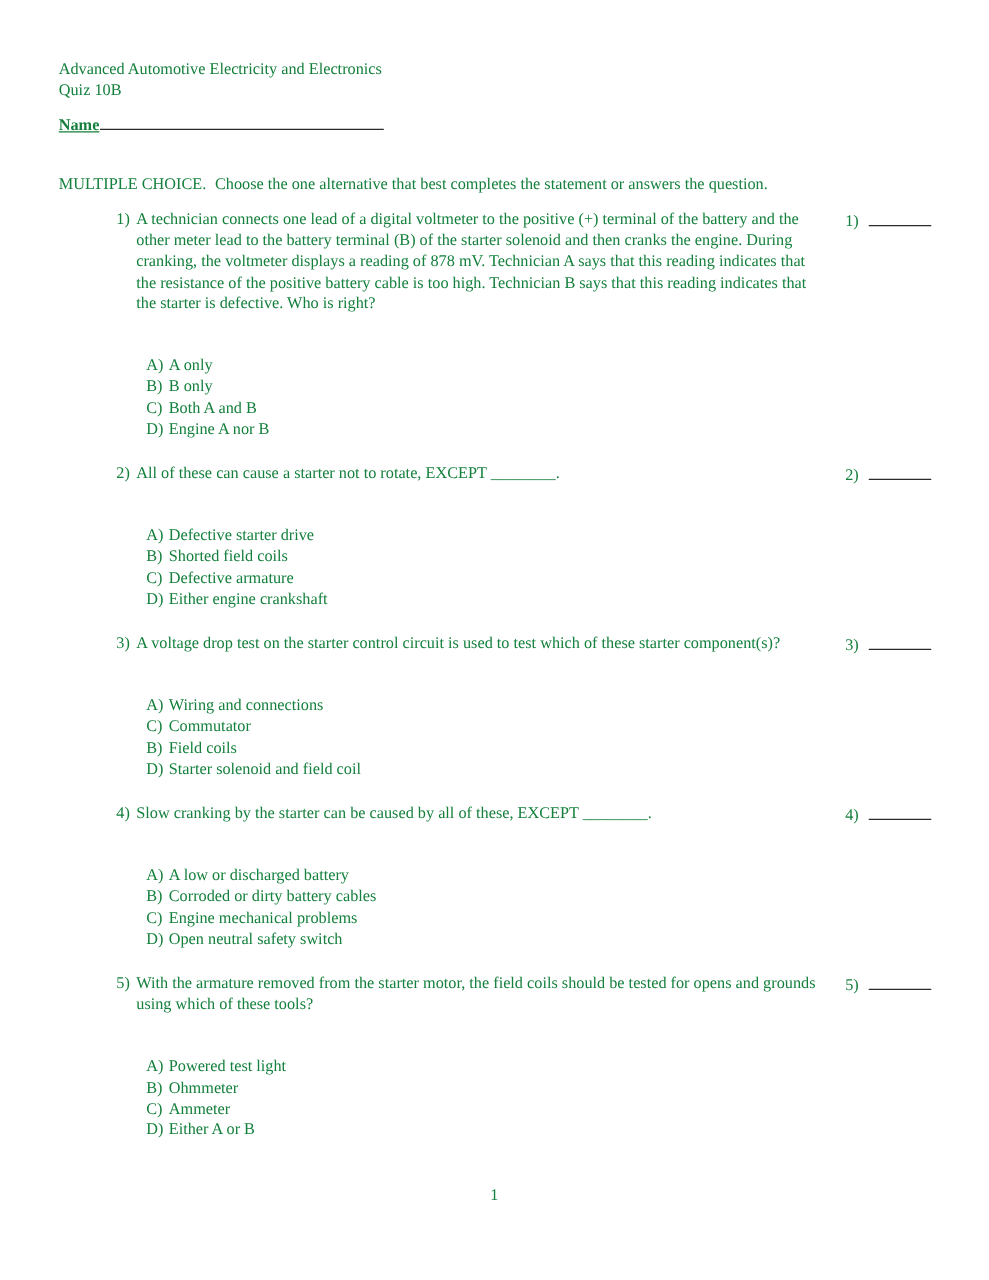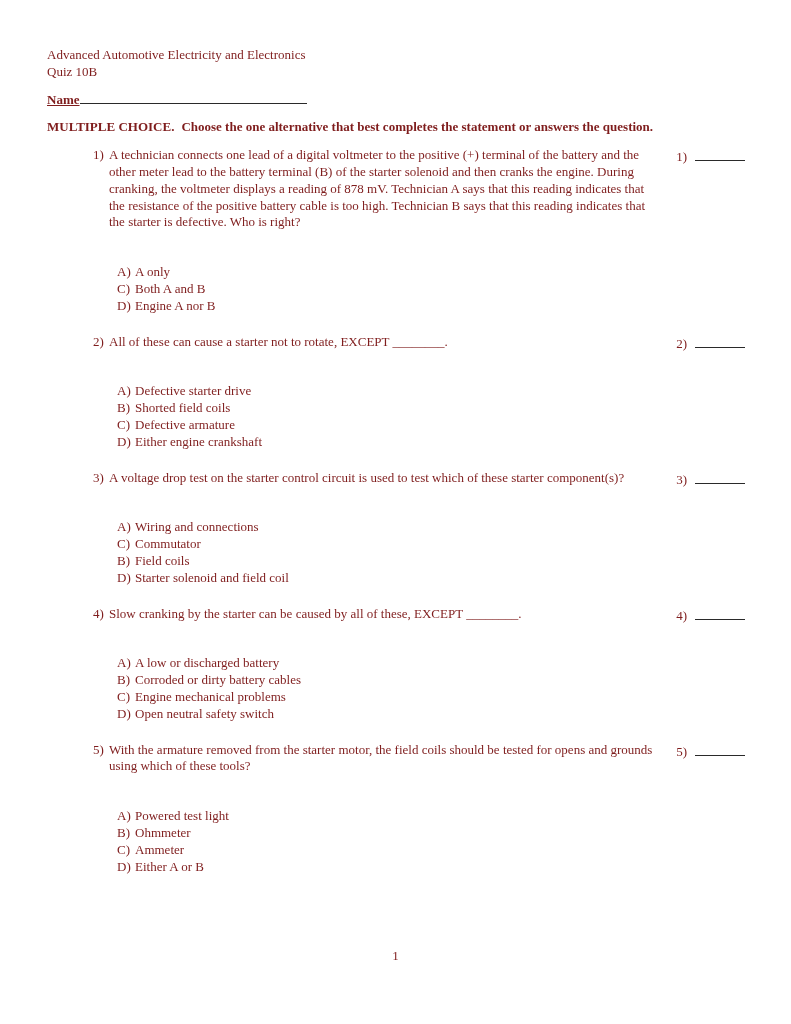--- a/index.html
+++ b/index.html
@@ -1,40 +1,40 @@
 <!DOCTYPE html>
 <html><head>
 <meta charset="utf-8">
 <style>
   html, body { margin: 0; padding: 0; background: #ffffff; }
   .page {
     width: 791px;
     height: 1024px;
     background: #ffffff;
-    color: #7f1d1d;
+    color: #15803d;
     font-family: "Liberation Serif", serif;
     font-size: 13px;
     line-height: 16.8px;
     box-sizing: border-box;
     padding: 47px 46px 0 47px;
     position: relative;
     overflow: hidden;
   }
   .header-line { white-space: nowrap; }
   .name-row { margin-top: 9px; }
   .name-label { font-weight: bold; text-decoration: underline; }
   .name-line {
     display: inline-block;
     width: 227px;
     height: 13px;
     border-bottom: 1.2px solid #2a2a2a;
   }
   .instructions {
-    margin-top: 11px;
-    font-weight: bold;
+    margin-top: 31px;
+    font-weight: normal;
   }
   .instructions-heading { margin-right: 7px; }
   .questions { margin-top: 11px; }
   .question {
     position: relative;
     margin-bottom: 19px;
     padding-left: 46px;
   }
   .q-row { display: flex; }
   .q-num { flex: 0 0 16px; }
@@ -80,20 +80,21 @@
 
   <div class="questions">
 
     <div class="question">
       <div class="q-row">
         <div class="q-num">1)</div>
         <div class="q-text">A technician connects one lead of a digital voltmeter to the positive (+) terminal of the battery and the other meter lead to the battery terminal (B) of the starter solenoid and then cranks the engine.  During cranking, the voltmeter displays a reading of 878 mV.  Technician A says that this reading indicates that the resistance of the positive battery cable is too high.  Technician B says that this reading indicates that the starter is defective.   Who is right?</div>
       </div>
       <div class="options">
         <div class="option"><span class="opt-label">A)</span><span>A only</span></div>
+        <div class="option"><span class="opt-label">B)</span><span>B only</span></div>
         <div class="option"><span class="opt-label">C)</span><span>Both A and B</span></div>
         <div class="option"><span class="opt-label">D)</span><span>Engine A nor B</span></div>
       </div>
       <div class="answer-slot">
         <span>1)</span><span class="ans-line"></span>
       </div>
     </div>
 
     <div class="question">
       <div class="q-row">

